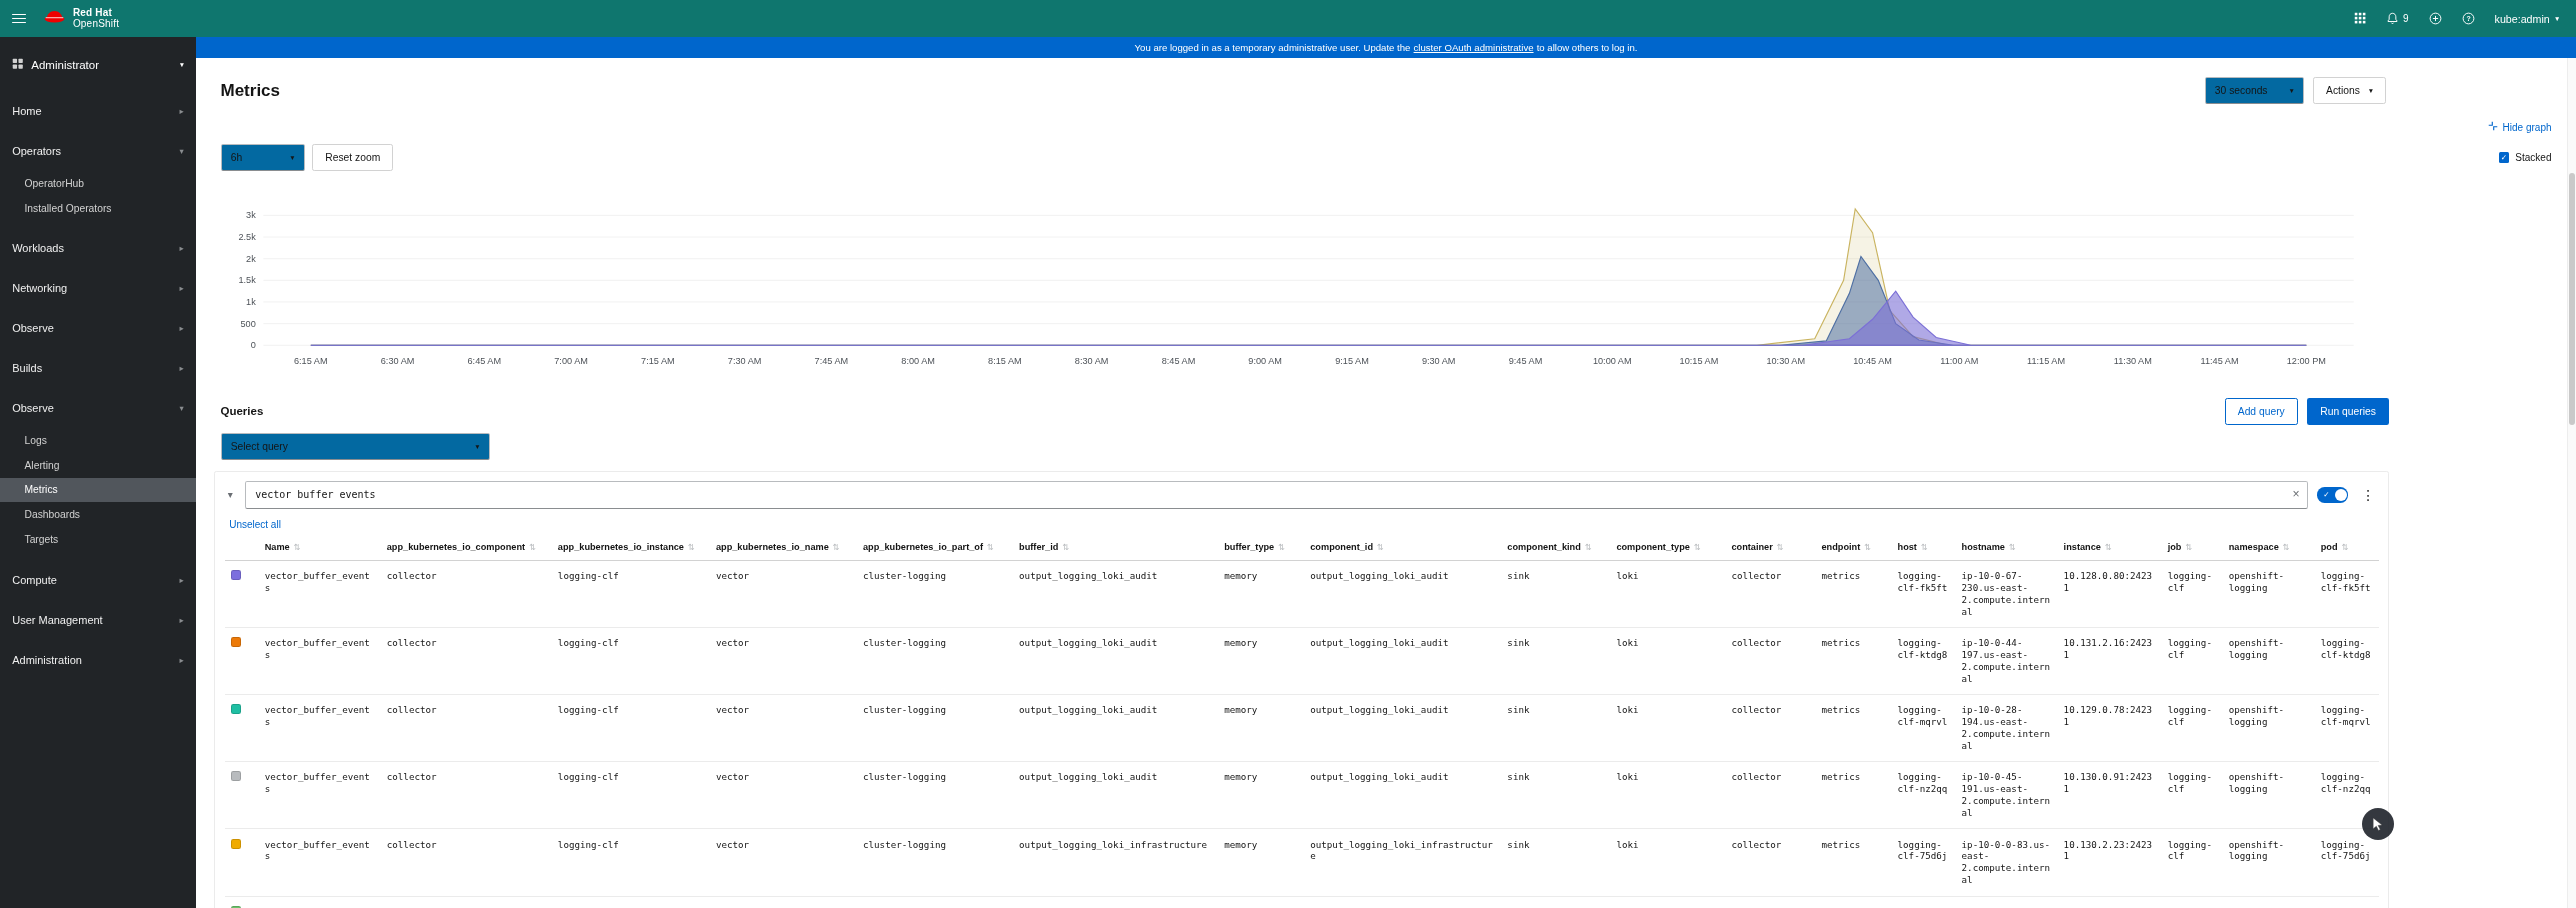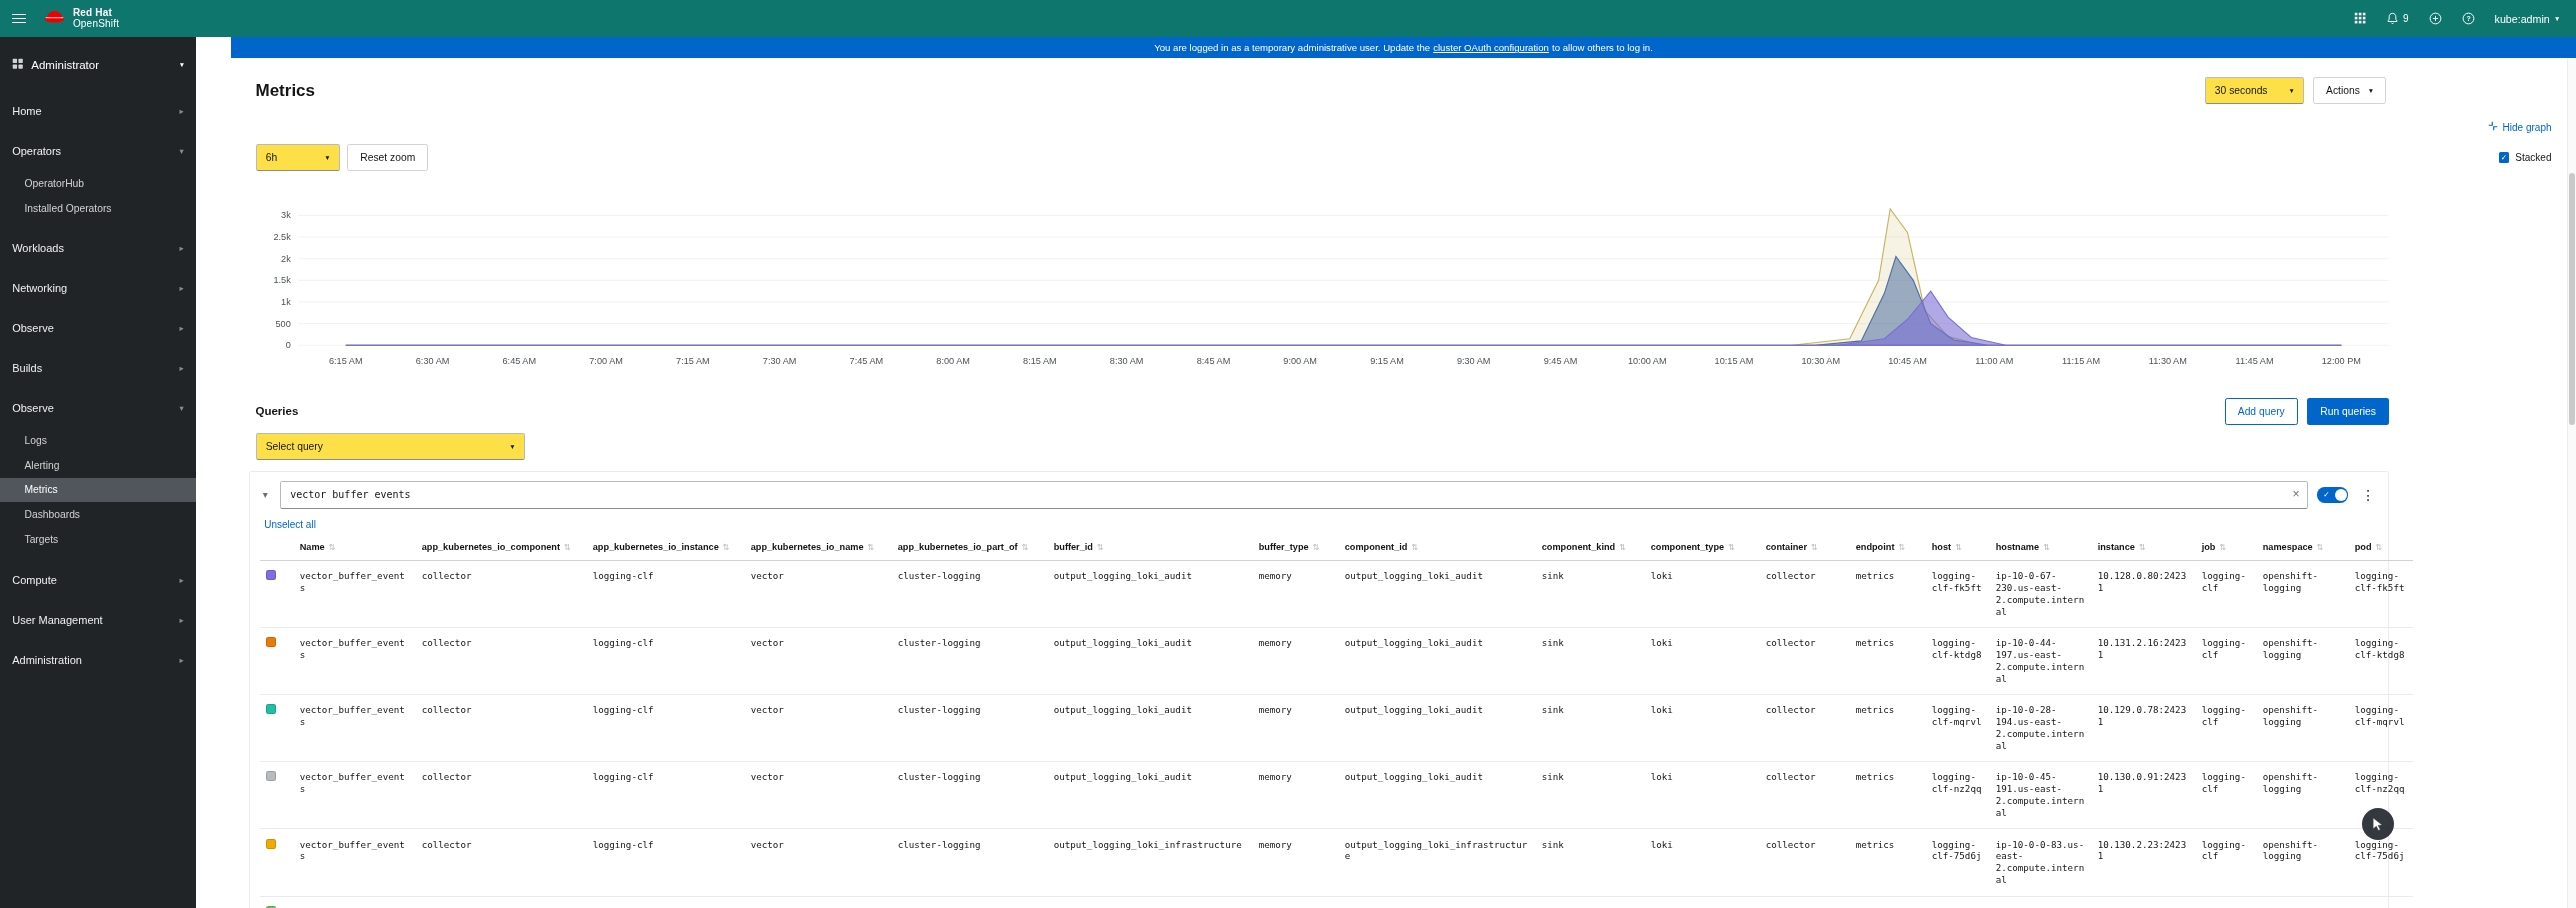--- a/index.html
+++ b/index.html
@@ -25,29 +25,29 @@
   .app-body { display:flex; height:872px; }
   .sidebar { width:196px; flex:none; background:#212427; color:#fff; overflow:hidden; }
   .perspective { margin-top:12.2px; height:31px; display:flex; align-items:center; gap:7.6px; padding:0 12.2px; font-size:11.5px; cursor:pointer; }
   .persp-caret { margin-left:auto; color:#fff; }
   .nav { margin-top:10.7px; }
   .nav-item { height:40px; display:flex; align-items:center; padding:0 12.2px; font-size:11px; color:#f0f0f0; cursor:pointer; }
   .nav-chev { margin-left:auto; color:#8a8d90; font-size:8.4px; font-family:"DejaVu Sans",sans-serif; }
   .nav-sub { padding-bottom:7.6px; }
   .nav-subitem { padding:6.9px 12.2px 6.9px 24.5px; font-size:10.3px; color:#d2d2d2; cursor:pointer; }
   .nav-subitem.active { background:#51565c; color:#fff; }
-  .main { flex:1; position:relative; background:#fff; overflow:hidden;padding-left:35px; }
+  .main { flex:1; position:relative; background:#fff; overflow:hidden; }
   
   .banner { height:21.4px; background:#0066cc; color:#fff; font-size:9.6px; display:flex; align-items:center; justify-content:center; }
   .banner .blink { text-decoration:underline; margin:0 3.1px; cursor:pointer; }
   
   .page-header { display:flex; align-items:center; padding:18.4px 190px 0 24.5px; }
   .page-title { font-size:17px; font-weight:700; }
   .header-controls { margin-left:auto; display:flex; gap:9.2px; }
-  .select { background:#fde047; border:0.8px solid #b8bbbe; border-bottom-color:#8a8d90; border-radius:2.3px; height:27.5px; display:flex; align-items:center; padding:0 9.2px; font-size:10.3px; cursor:pointer; }
+  .select { background:#0369a1; border:0.8px solid #b8bbbe; border-bottom-color:#8a8d90; border-radius:2.3px; height:27.5px; display:flex; align-items:center; padding:0 9.2px; font-size:10.3px; cursor:pointer; }
   .select .caret { margin-left:auto; padding-left:10.7px; }
   .w130 { width:99px; } .w110 { width:84px; } .w352 { width:269px; }
   .btn { height:27.5px; display:inline-flex; align-items:center; padding:0 12.2px; font-size:10.3px; border-radius:2.3px; border:0.8px solid transparent; background:#fff; color:#151515; cursor:pointer; white-space:nowrap; }
   .btn.control { border-color:#d2d2d2; }
   .btn.secondary { border-color:#0066cc; color:#0066cc; }
   .btn.primary { background:#0066cc; color:#fff; }
   .btn .caret { margin-left:9.2px; }
   
   .graph-tools { margin:17px 24.5px 0; display:flex; justify-content:flex-end; }
   .link { color:#0066cc; font-size:10px; display:inline-flex; align-items:center; gap:4.6px; cursor:pointer; }
@@ -215,21 +215,21 @@
         <div class="nav-item">
           <span>Administration</span>
           <span class="nav-chev">▸</span>
         </div>
       </div>
   </nav>
 
   <main class="main">
     <div class="banner">
       <span>You are logged in as a temporary administrative user. Update the</span>
-      <span class="blink">cluster OAuth configuration</span>
+      <span class="blink">cluster OAuth administrative</span>
       <span>to allow others to log in.</span>
     </div>
 
     <div class="page-header">
       <h1 class="page-title" style="margin:0;">Metrics</h1>
       <div class="header-controls">
         <div class="select w130">
           <span>30 seconds</span>
           <span class="caret">▾</span>
         </div>

